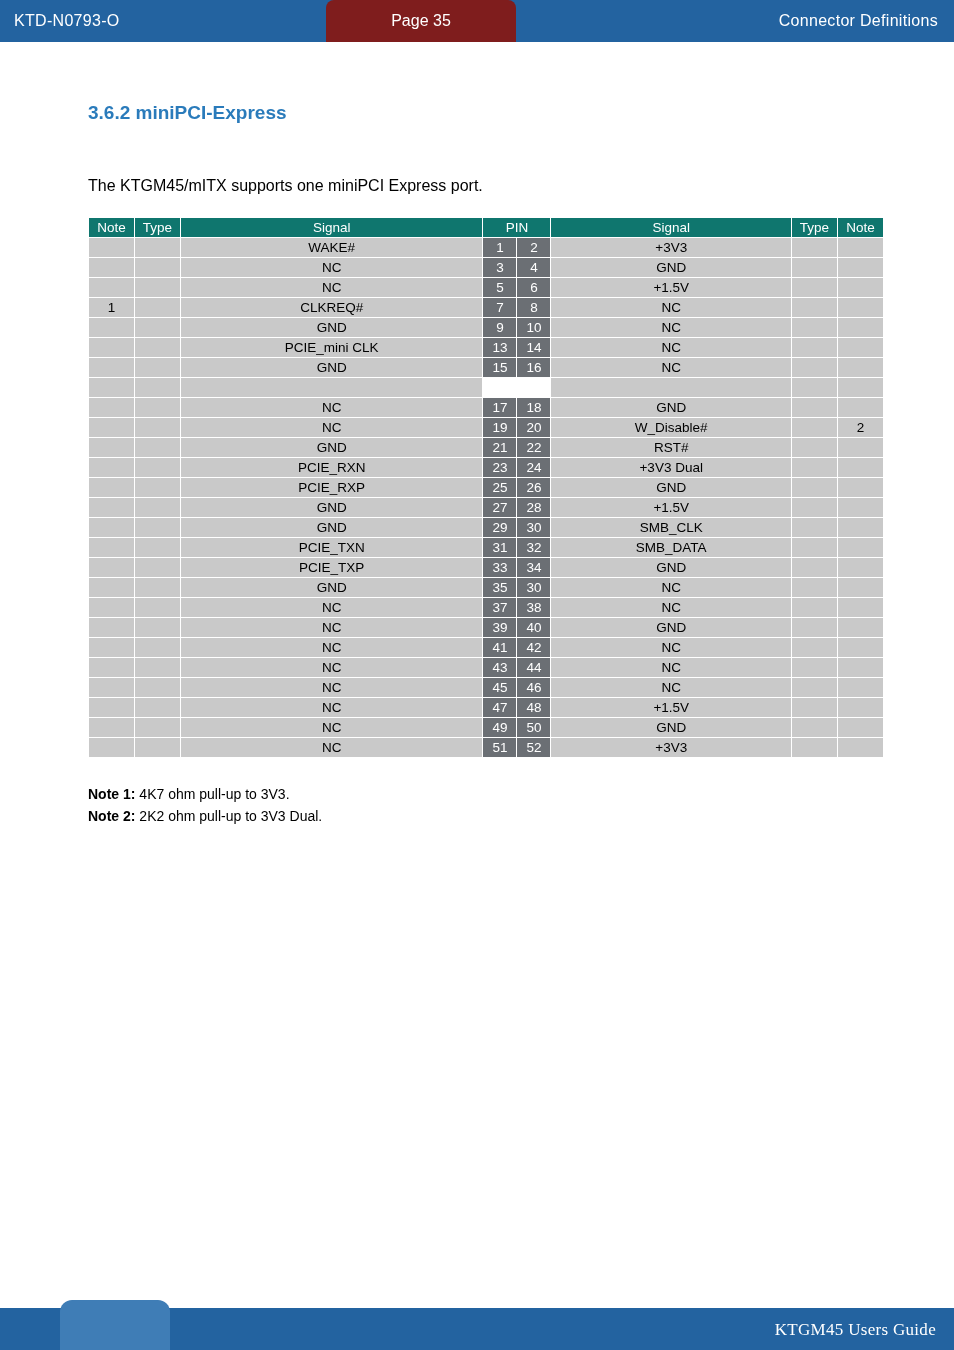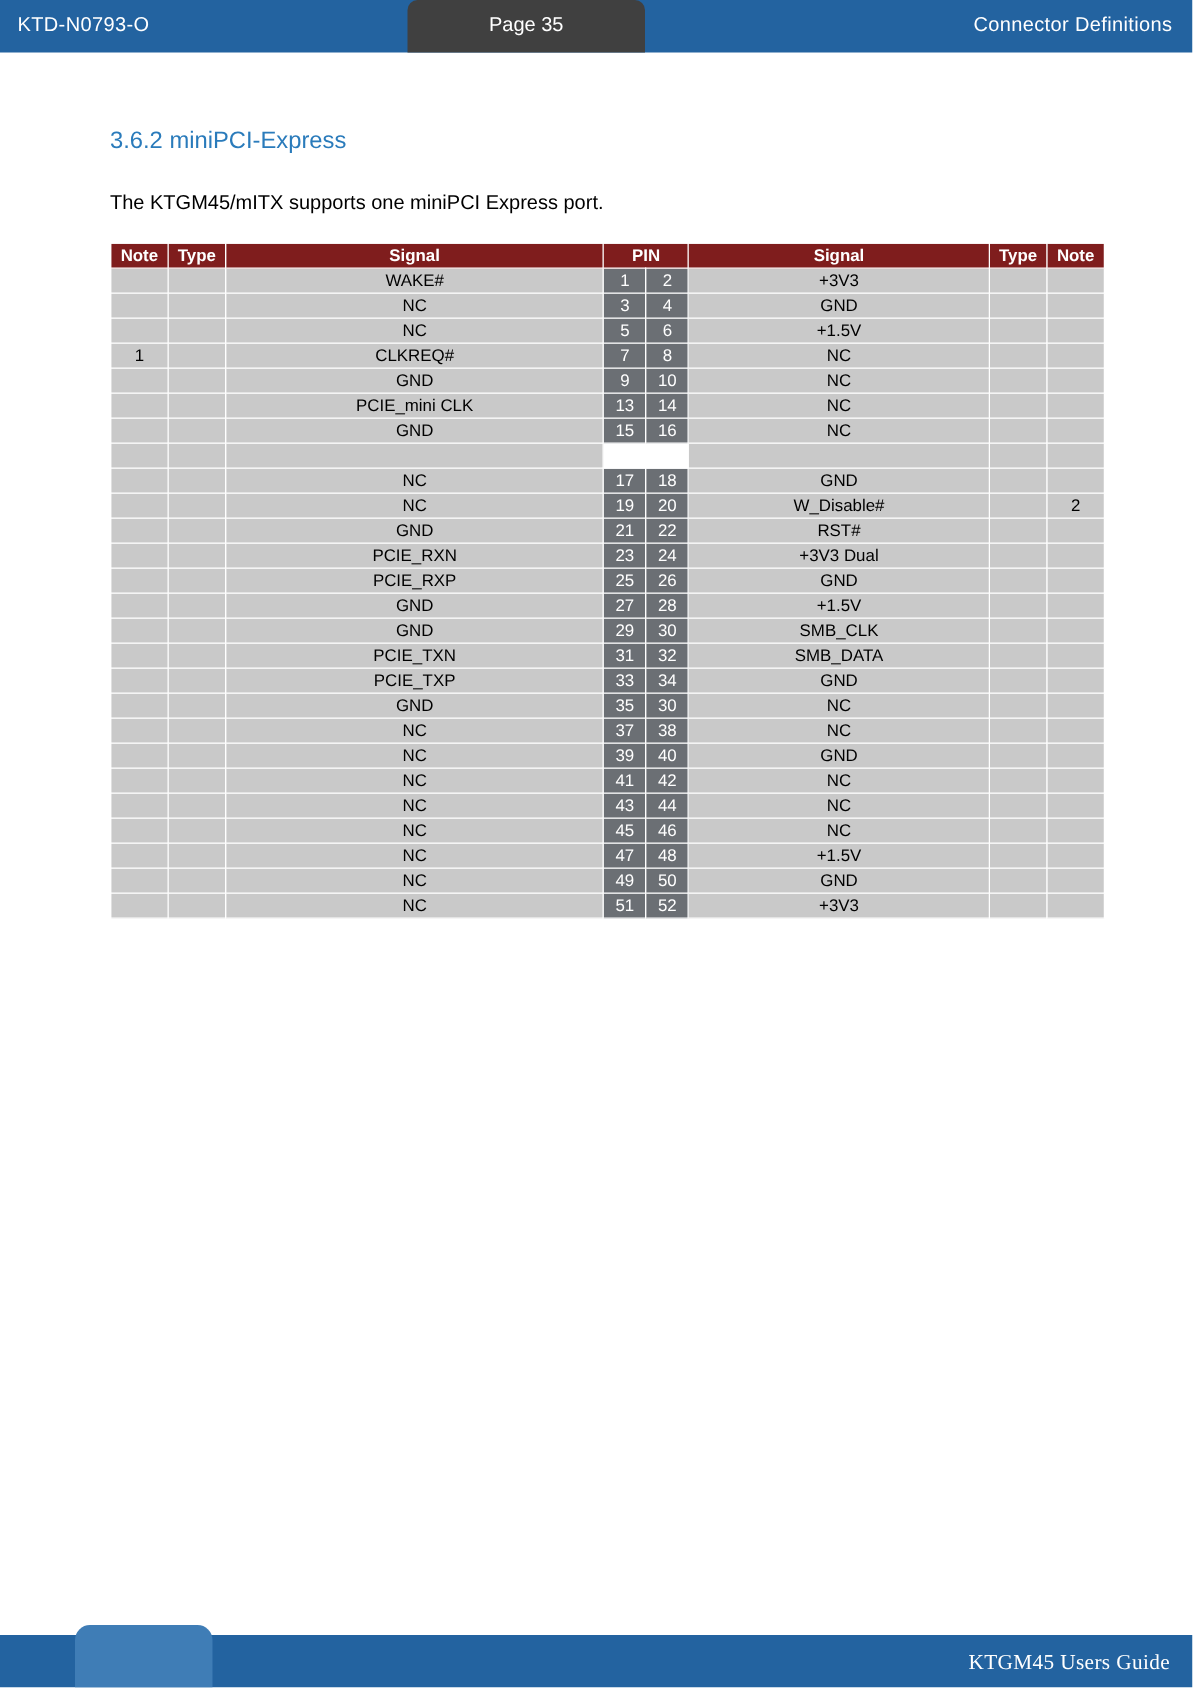--- a/index.html
+++ b/index.html
@@ -24,56 +24,56 @@
     padding-left: 14px;
     font-family: "Segoe UI", Arial, sans-serif;
     letter-spacing: 0.3px;
   }
   .top-center-tab {
     position: absolute;
     left: 326px;
     top: 0;
     height: 42px;
     width: 190px;
-    background: #404040;
+    background: #7f1d1d;
     border-top-left-radius: 8px;
     border-top-right-radius: 8px;
     display: flex;
     align-items: center;
     justify-content: center;
     font-family: "Segoe UI", Arial, sans-serif;
   }
   .top-right {
     position: absolute;
     right: 16px;
     font-family: "Segoe UI", Arial, sans-serif;
     letter-spacing: 0.3px;
   }
   .content {
     padding: 60px 70px 0 88px;
   }
   .section-title {
     color: #2a7bbb;
     font-size: 19px;
-    font-weight: normal;
-    margin-bottom: 30px;
+    font-weight: bold;
+    margin-bottom: 53px;
   }
   .intro {
     font-size: 16px;
     margin-bottom: 22px;
   }
   table.pinout {
     border-collapse: collapse;
     width: 100%;
     font-size: 13.5px;
   }
   table.pinout th {
-    background: #7f1d1d;
+    background: #0f766e;
     color: #fff;
-    font-weight: bold;
+    font-weight: normal;
     border: 1px solid #ffffff;
     padding: 2px 4px;
     text-align: center;
   }
   table.pinout td {
     border: 1px solid #ffffff;
     padding: 1px 4px;
     text-align: center;
     background: #c9c9c9;
     height: 20px;
@@ -407,19 +407,23 @@
           <td>NC</td>
           <td class="pin">51</td>
           <td class="pin">52</td>
           <td>+3V3</td>
           <td class="type-col"></td>
           <td class="note-col"></td>
         </tr>
       </tbody>
   </table>
 
+  <div class="notes">
+    <p><b>Note 1:</b><span> 4K7 ohm pull-up to 3V3.</span></p>
+    <p><b>Note 2:</b><span> 2K2 ohm pull-up to 3V3 Dual.</span></p>
+  </div>
 </div>
 
 <div class="footer">
   <div class="footer-bar"></div>
   <div class="footer-tab"></div>
   <div class="footer-text">KTGM45 Users Guide</div>
 </div>
 
 </body></html>

